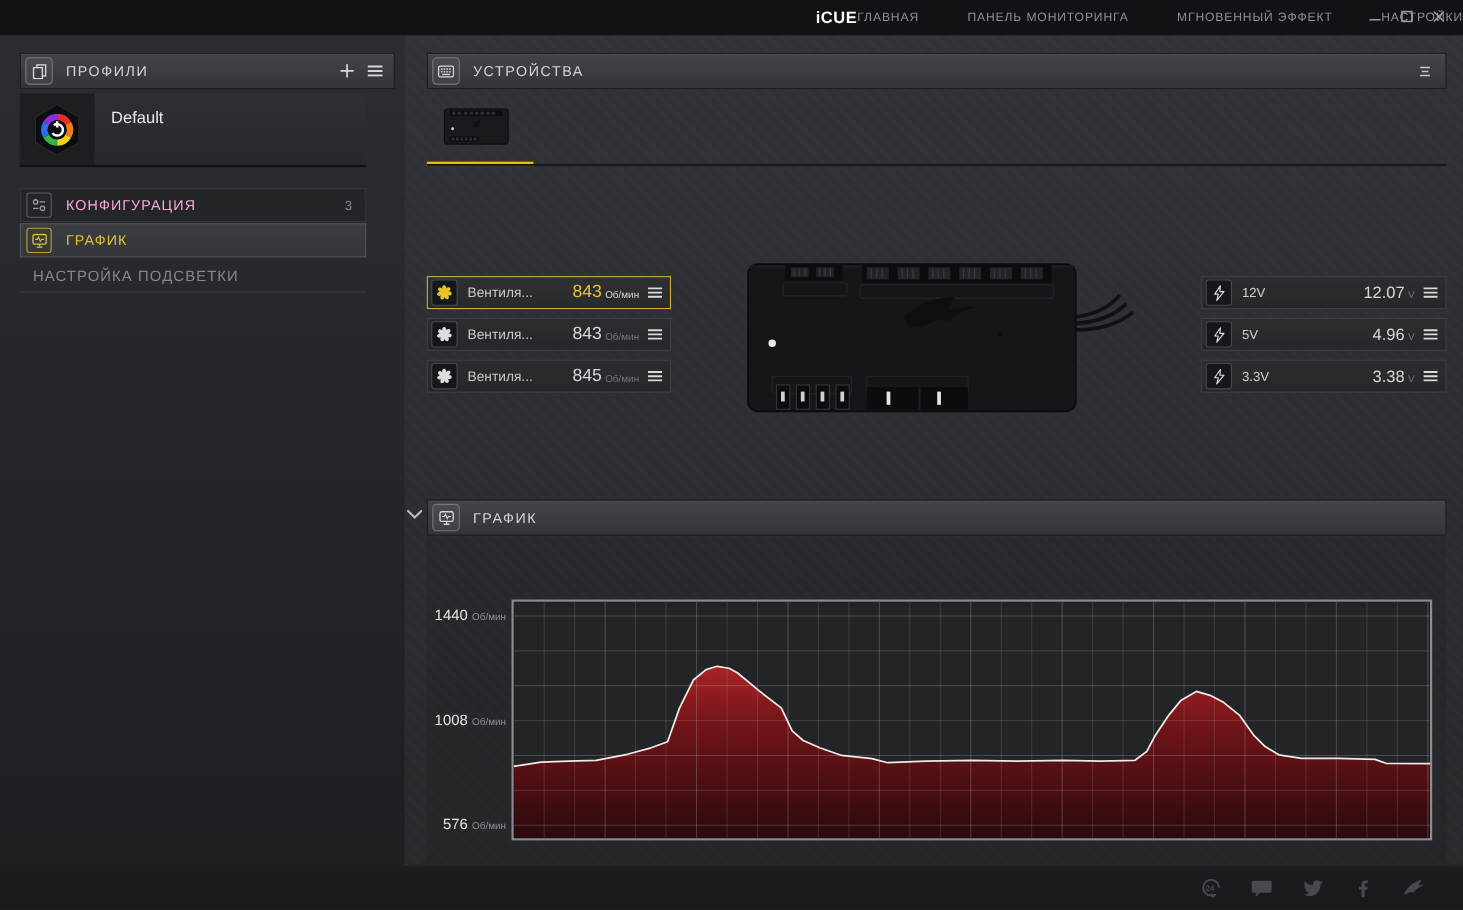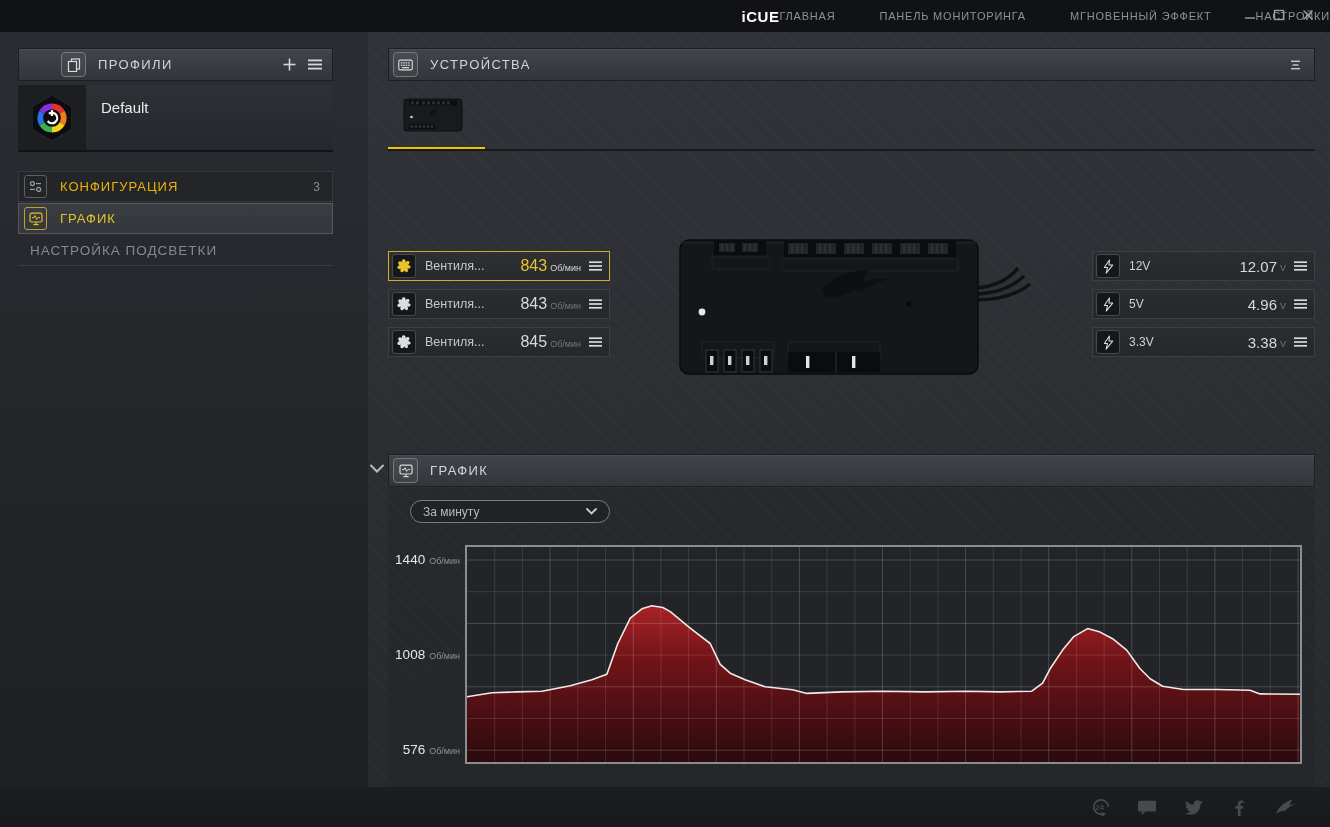--- a/index.html
+++ b/index.html
@@ -32,37 +32,37 @@
   
   .panel-header { position:absolute; height:33px; display:flex; align-items:center;
     background:linear-gradient(180deg,#41444a 0%, #323539 100%);
     border:1px solid #1d1f22; box-shadow:inset 0 1px 0 rgba(255,255,255,.05); }
   .panel-header .icon-tile { width:25px; height:25px; margin-left:4px; border-radius:4px;
     border:1px solid #75787d; background:rgba(255,255,255,.05);
     display:flex; align-items:center; justify-content:center; color:#d8dadd; }
   .panel-header .ph-title { margin-left:12px; color:#d2d4d7; font-size:13px; letter-spacing:1.4px; }
 
   
-  .profiles-header { left:18px; top:16px; width:315px;padding-left:38px; }
+  .profiles-header { left:18px; top:16px; width:341px; }
   .ph-actions { margin-left:auto; display:flex; align-items:center; gap:12px; margin-right:10px; }
   .ph-actions .a-icon { color:#d5d7da; cursor:pointer; display:flex; }
   .profile-card { position:absolute; left:18px; top:53px; width:315px; height:67px;
     background:linear-gradient(180deg,#2e3035,#26282d); border-bottom:2px solid #121316;
     display:flex; cursor:pointer; }
   .profile-logo-box { width:68px; height:100%; background:#1c1e22; display:flex;
     align-items:center; justify-content:center; }
   .profile-name { color:#e9eaec; font-size:15px; margin:14px 0 0 15px; }
 
   
   .side-row { position:absolute; left:18px; width:315px; height:31px; display:flex;
     align-items:center; cursor:pointer; }
   .side-row .icon-tile { width:23px; height:23px; margin-left:5px; border-radius:3px;
     border:1px solid #5c5f64; display:flex; align-items:center; justify-content:center; color:#9a9da2; }
   .row-config { top:139px; background:#232529; border:1px solid #35383d; }
-  .row-config .side-label { color:#eab308; }
+  .row-config .side-label { color:#f9a8d4; }
   .row-config .badge { margin-left:auto; margin-right:12px; color:#84878c; font-size:12px; }
   .row-graph { top:171px; background:linear-gradient(180deg,#3a3d42,#33363a); border:1px solid #55585d; }
   .row-graph .icon-tile { border-color:#bda32c; color:#e3c02e; }
   .row-graph .side-label { color:#e3c02e; }
   .row-lighting { top:203px; border-bottom:1px solid #393c40; }
   .row-lighting .side-label { margin-left:12px; color:#85888d; font-size:13.5px; }
   .side-label { margin-left:13px; font-size:13px; letter-spacing:1px; }
 
   
   .devices-header { left:20px; top:16px; width:927px; }
@@ -506,28 +506,20 @@
     <div class="graph-body"></div>
     <div class="panel-header graph-header">
       <div class="icon-tile">
         <svg width="14" height="14" viewBox="0 0 14 14">
             <use href="#sym-monitor-pulse"></use>
           </svg>
       </div>
       <div class="ph-title">ГРАФИК</div>
     </div>
 
-    <div class="dropdown">
-      <div class="dd-label">За минуту</div>
-      <div class="dd-chev">
-        <svg width="11" height="7" viewBox="0 0 11 7">
-            <polyline points="1,1 5.5,5.5 10,1" fill="none" stroke="currentColor" stroke-width="1.8" stroke-linecap="round"></polyline>
-          </svg>
-      </div>
-    </div>
 
     <div class="ytick yt0">
       <span class="yt-val">1440</span>
       <span class="yt-unit">Об/мин</span>
     </div>
     <div class="ytick yt1">
       <span class="yt-val">1008</span>
       <span class="yt-unit">Об/мин</span>
     </div>
     <div class="ytick yt2">

